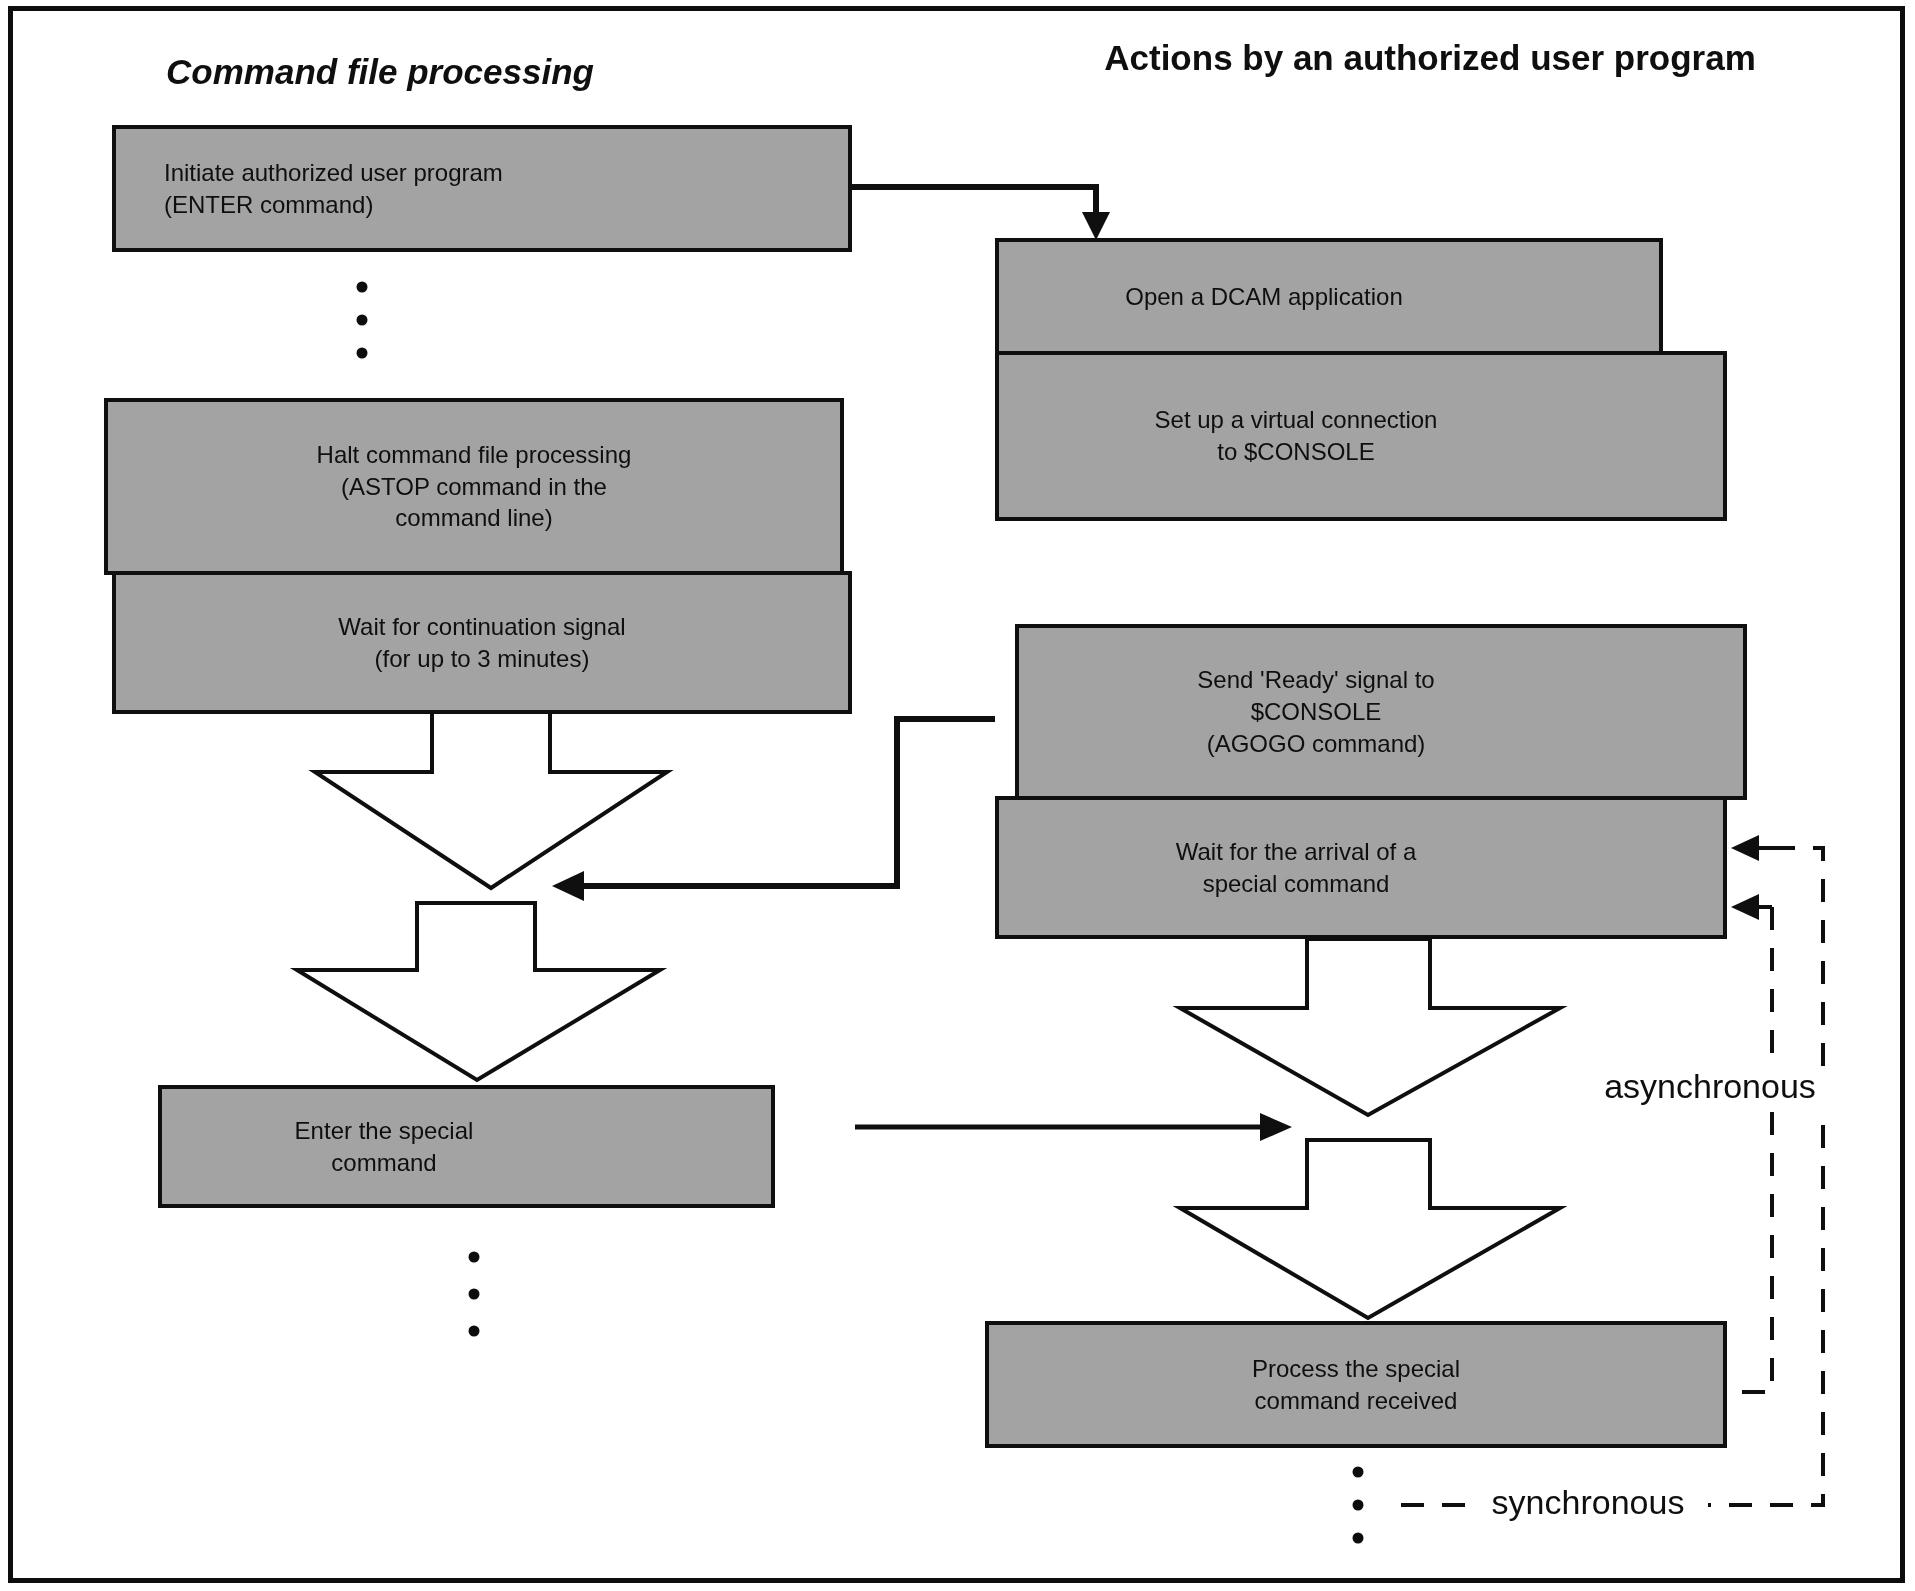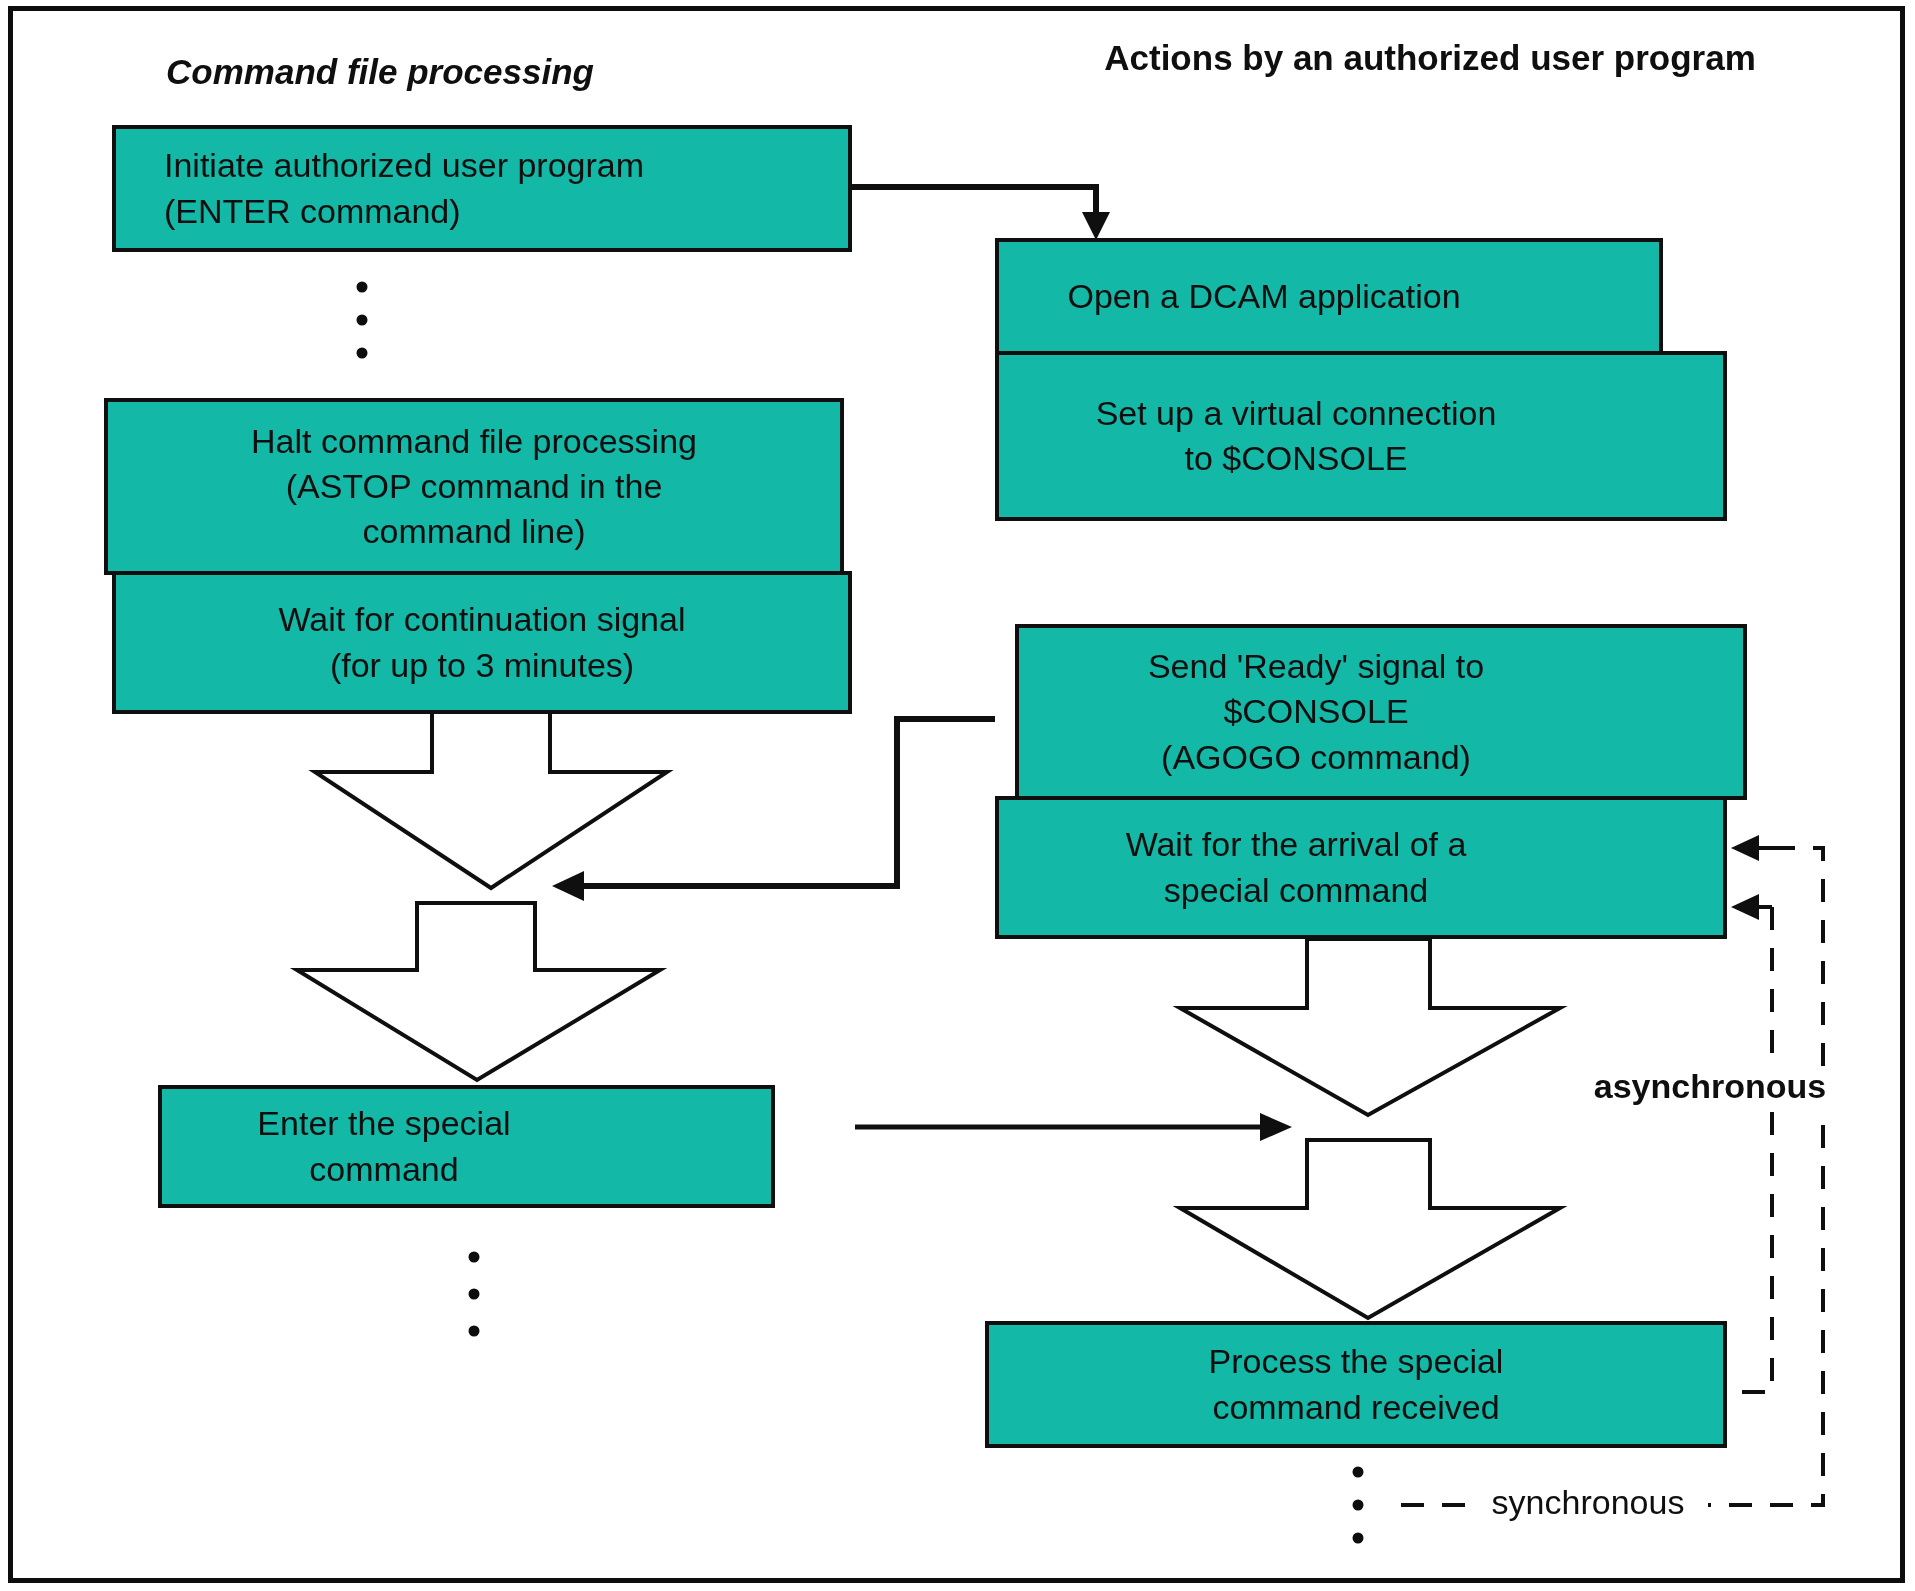--- a/index.html
+++ b/index.html
@@ -37,26 +37,26 @@
 
   svg#wires {
     position: absolute;
     left: 0; top: 0;
     z-index: 1;
   }
 
   .box {
     position: absolute;
     border: 4px solid #0f0f0f;
-    background: #14b8a6;
+    background: #a3a3a3;
     box-sizing: border-box;
     display: flex;
     align-items: center;
     z-index: 2;
-    font-size: 34px;
+    font-size: 24px;
     line-height: 1.33;
   }
   .box .box-text {
     width: 100%;
     text-align: center;
     white-space: pre-line;
   }
   
   #box-initiate      { left: 112px; top: 125px;  width: 740px; height: 127px; }
   #box-initiate .box-text { text-align: left; padding-left: 48px; }
@@ -76,21 +76,21 @@
 
   .floatlabel {
     position: absolute;
     z-index: 4;
     background: #ffffff;
     font-size: 34px;
     text-align: center;
     line-height: 1.2;
     white-space: nowrap;
   }
-  #label-async { left: 1570px; top: 1066px; width: 280px; font-weight: bold; }
+  #label-async { left: 1570px; top: 1066px; width: 280px; }
   #label-sync  { left: 1468px; top: 1482px; width: 240px; }
 </style>
 </head>
 <body>
 
 <div id="canvas">
 
   <div id="frame"></div>
 
   <div id="header-left" class="hdr">Command file processing</div>

